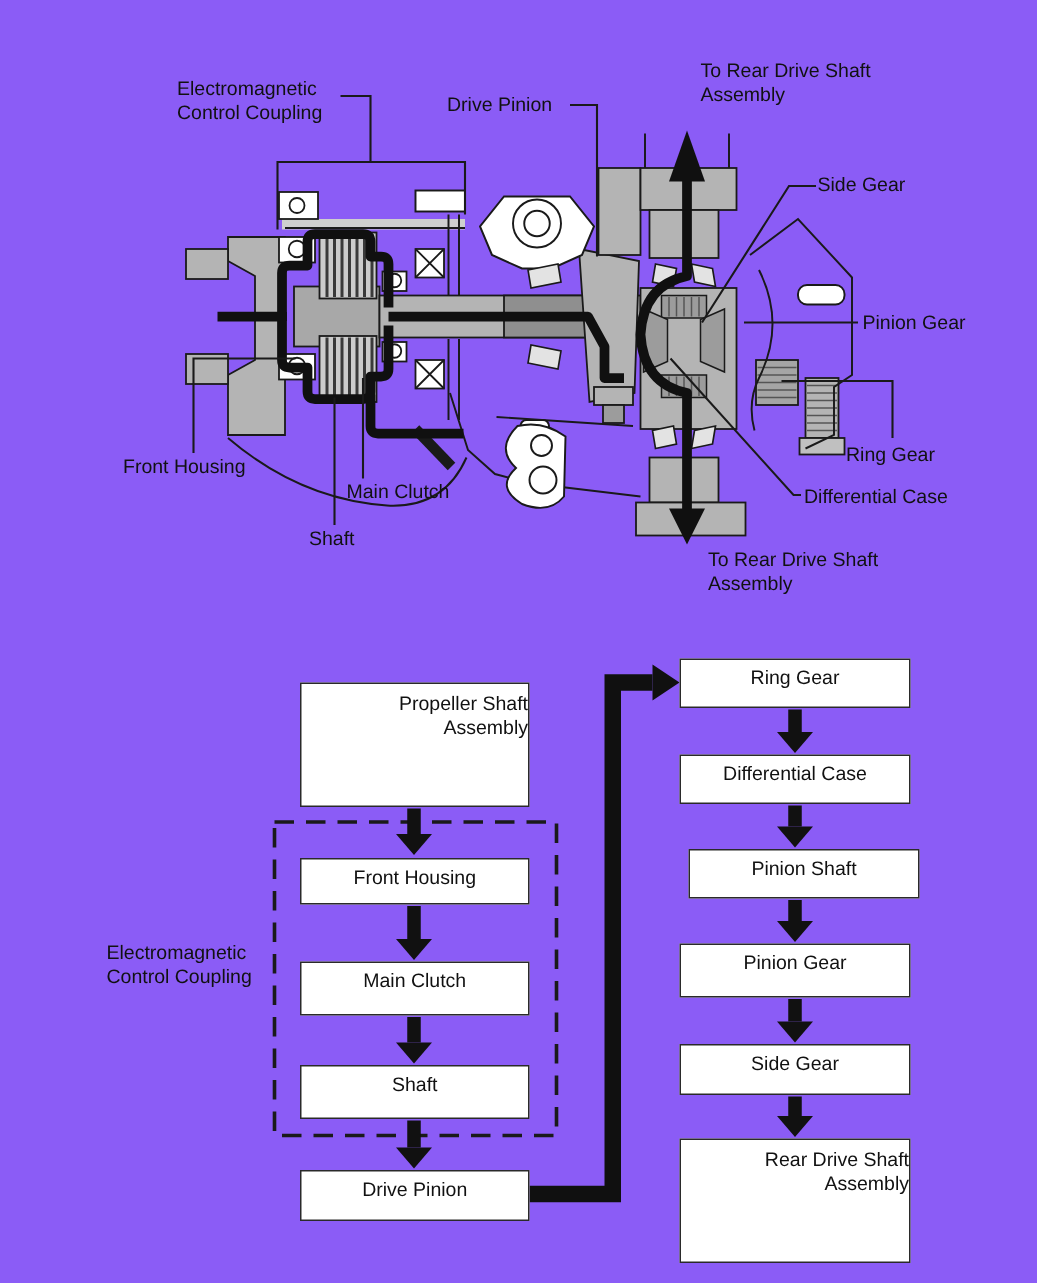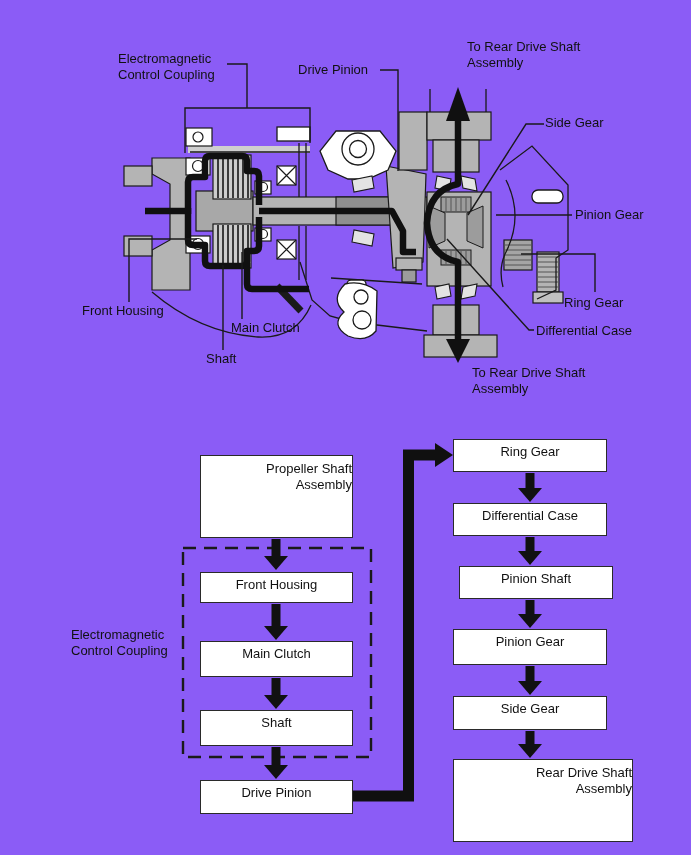--- a/index.html
+++ b/index.html
@@ -36,21 +36,21 @@
   .b-psa{left:200px;top:455px;width:153px;height:83px;}
   .b-fh{left:200px;top:572px;width:153px;height:31px;}
   .b-mc{left:200px;top:641px;width:153px;height:36px;}
   .b-sh{left:200px;top:710px;width:153px;height:36px;}
   .b-dp{left:200px;top:780px;width:153px;height:34px;}
   .b-rg{left:453px;top:439px;width:154px;height:33px;}
   .b-dc{left:453px;top:503px;width:154px;height:33px;}
   .b-ps{left:433px;top:566px;width:154px;height:33px;margin-left:26px;}
   .b-pg{left:453px;top:629px;width:154px;height:36px;}
   .b-sg{left:453px;top:696px;width:154px;height:34px;}
-  .b-rdsa{left:453px;top:759px;width:180px;height:83px;}
+  .b-rdsa{left:453px;top:759px;width:154px;height:83px;}
 </style>
 </head>
 <body>
 
 <div class="canvas">
 
 <svg class="art" width="691" height="855" viewBox="0 0 691 855" xmlns="http://www.w3.org/2000/svg">
 
   <g>
     <rect x="188" y="146" width="122" height="7" fill="#cfcfcf"></rect>

